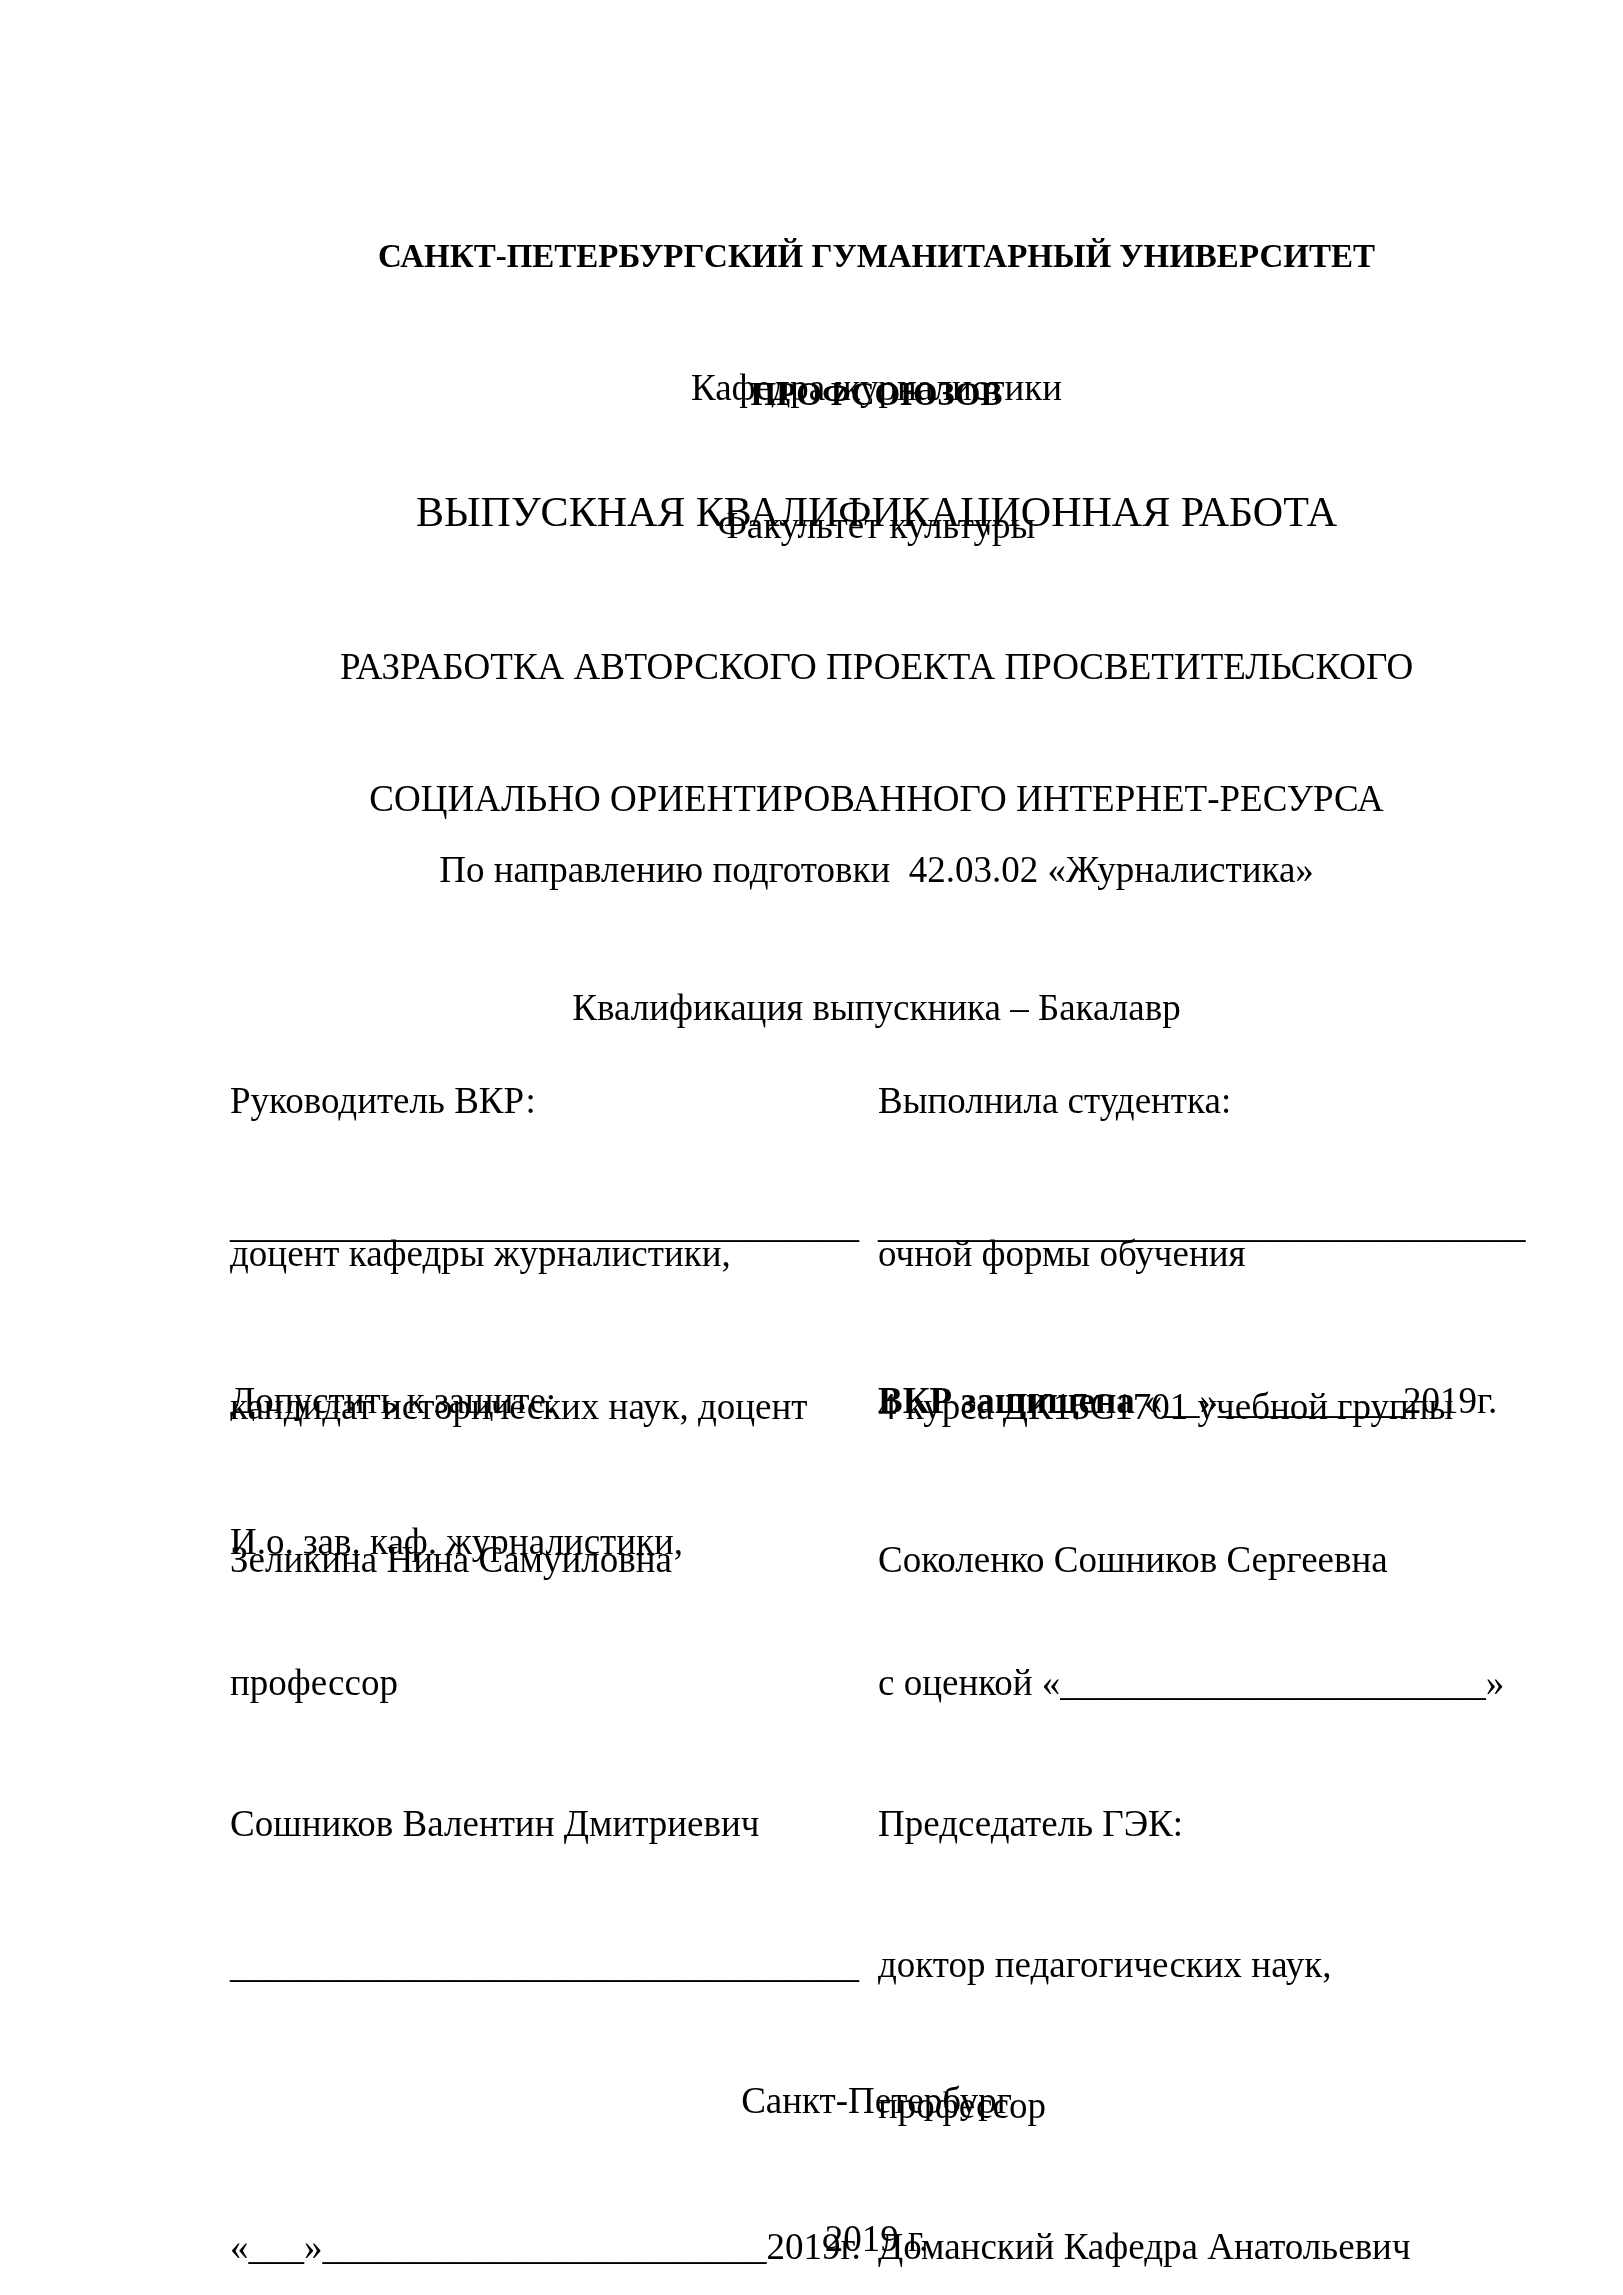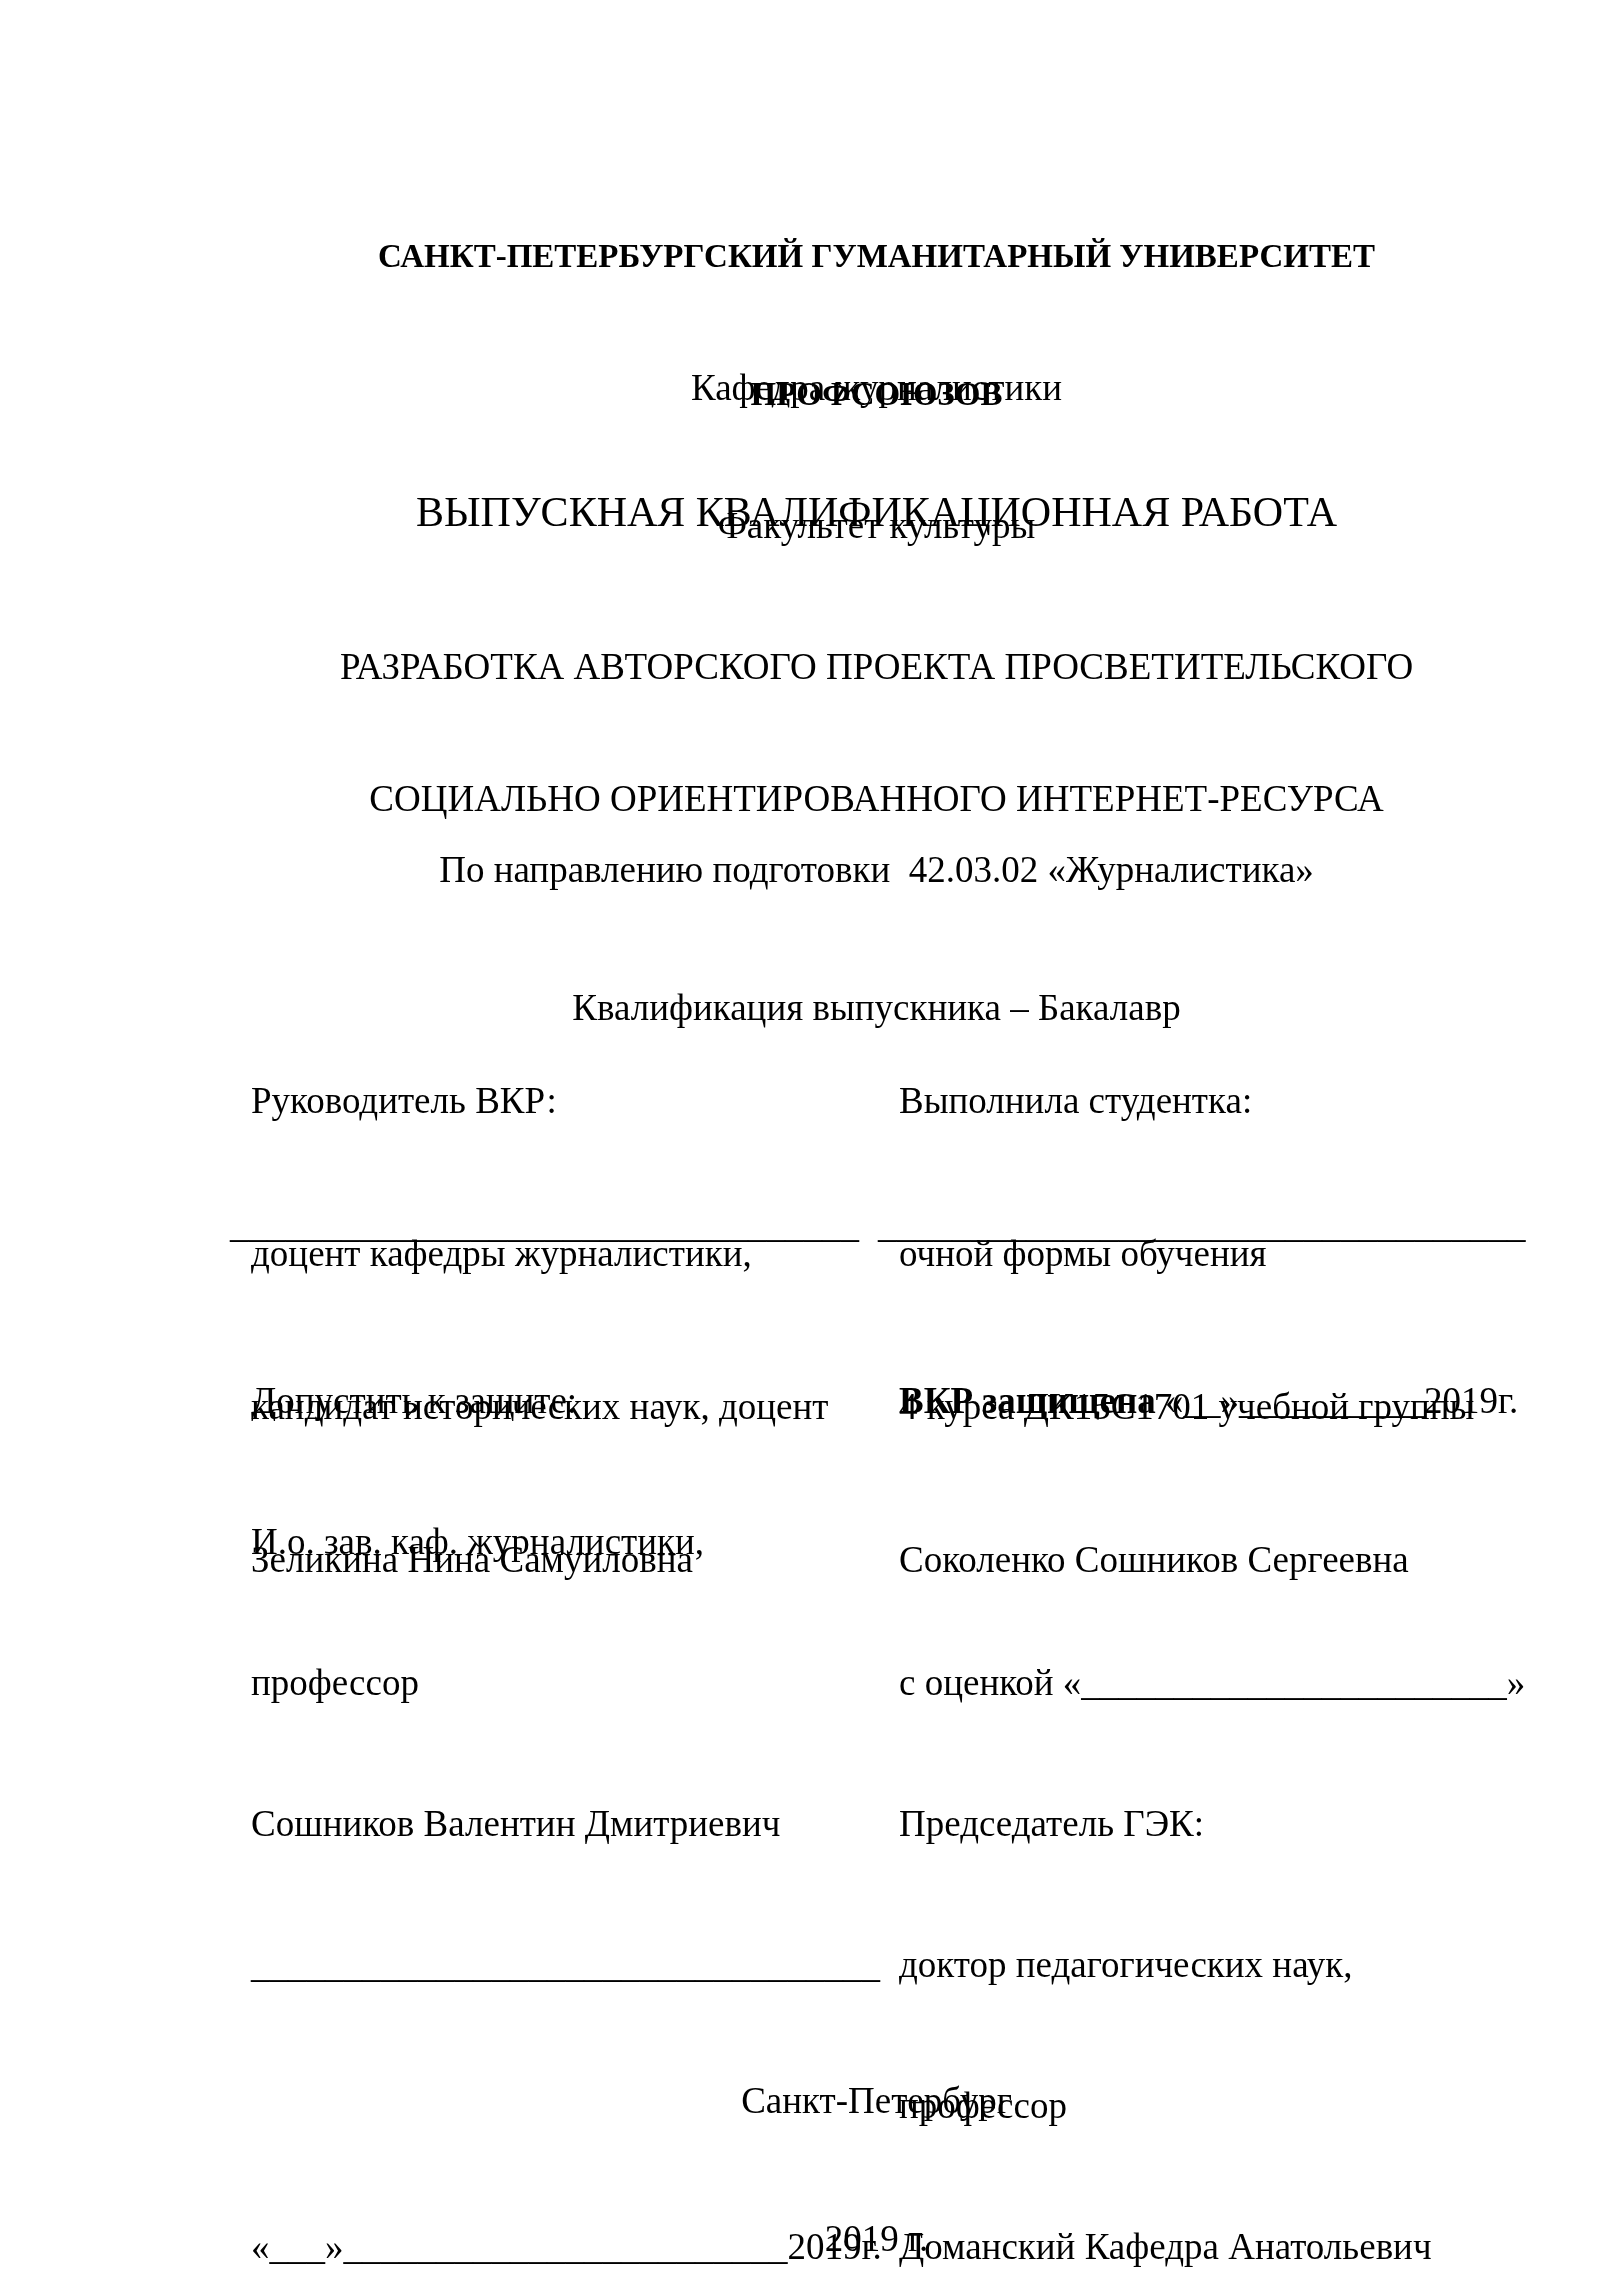--- a/index.html
+++ b/index.html
@@ -45,21 +45,20 @@
     top: 557px;
     line-height: 44px;
   }
   .direction {
     top: 755px;
     line-height: 46px;
   }
   .col {
     position: absolute;
     white-space: pre;
-    margin-left: 21px;
   }
   .people-row .line,
   .bottom-row .line {
     display: block;
   }
   .people-left  { left: 230px;  top: 973px; width: 636px;  line-height: 51px; }
   .people-right { left: 878px; top: 973px; width: 648px;  line-height: 51px; }
   .sig-left  { left: 230px;  top: 1202px; line-height: 46px; white-space: pre; position: absolute; }
   .sig-right { left: 878px; top: 1202px; line-height: 46px; white-space: pre; position: absolute; }
   .bottom-left  { left: 230px;  top: 1283px; width: 636px; line-height: 47px; }

